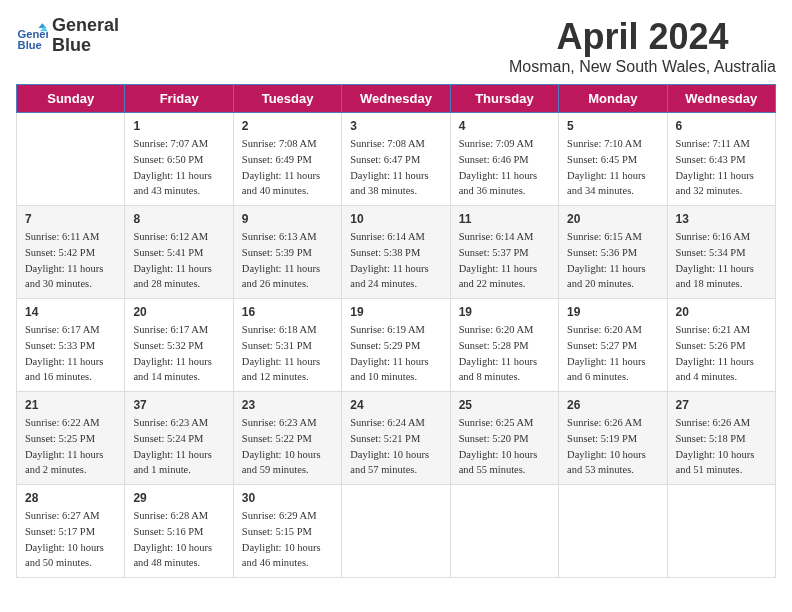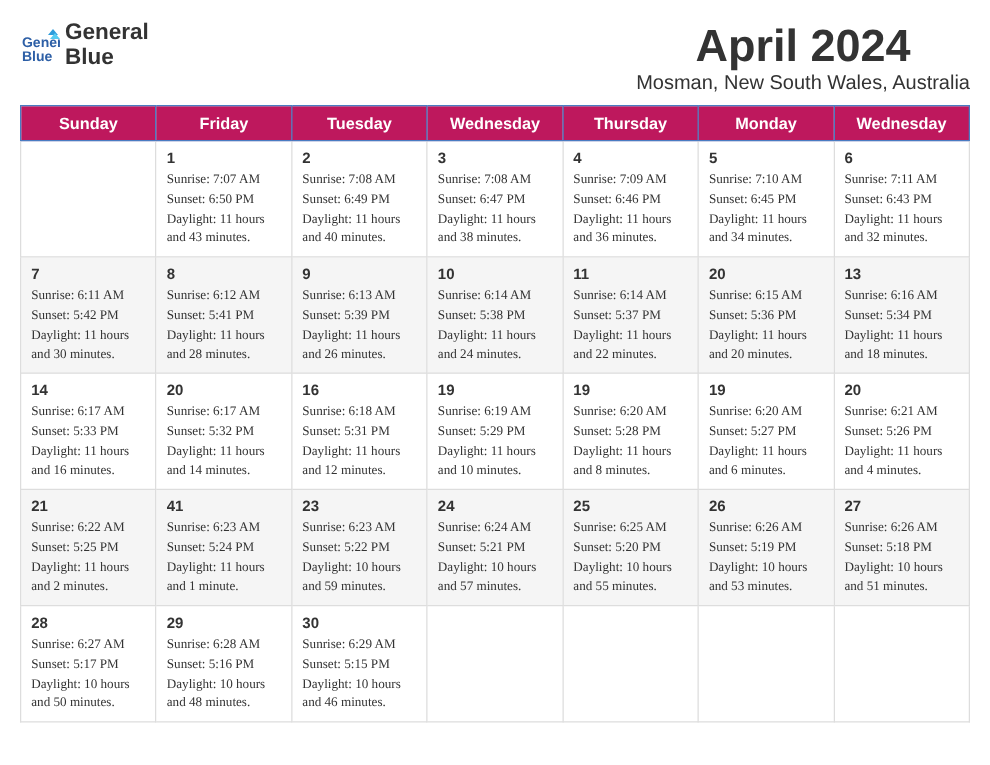--- a/index.html
+++ b/index.html
@@ -207,21 +207,21 @@
           <span class="day-number">20</span>
           <div class="cell-content">Sunrise: 6:21 AM<br>Sunset: 5:26 PM<br>Daylight: 11 hours<br>and 4 minutes.</div>
         </td>
       </tr>
       <tr>
         <td>
           <span class="day-number">21</span>
           <div class="cell-content">Sunrise: 6:22 AM<br>Sunset: 5:25 PM<br>Daylight: 11 hours<br>and 2 minutes.</div>
         </td>
         <td>
-          <span class="day-number">41</span>
+          <span class="day-number">37</span>
           <div class="cell-content">Sunrise: 6:23 AM<br>Sunset: 5:24 PM<br>Daylight: 11 hours<br>and 1 minute.</div>
         </td>
         <td>
           <span class="day-number">23</span>
           <div class="cell-content">Sunrise: 6:23 AM<br>Sunset: 5:22 PM<br>Daylight: 10 hours<br>and 59 minutes.</div>
         </td>
         <td>
           <span class="day-number">24</span>
           <div class="cell-content">Sunrise: 6:24 AM<br>Sunset: 5:21 PM<br>Daylight: 10 hours<br>and 57 minutes.</div>
         </td>

